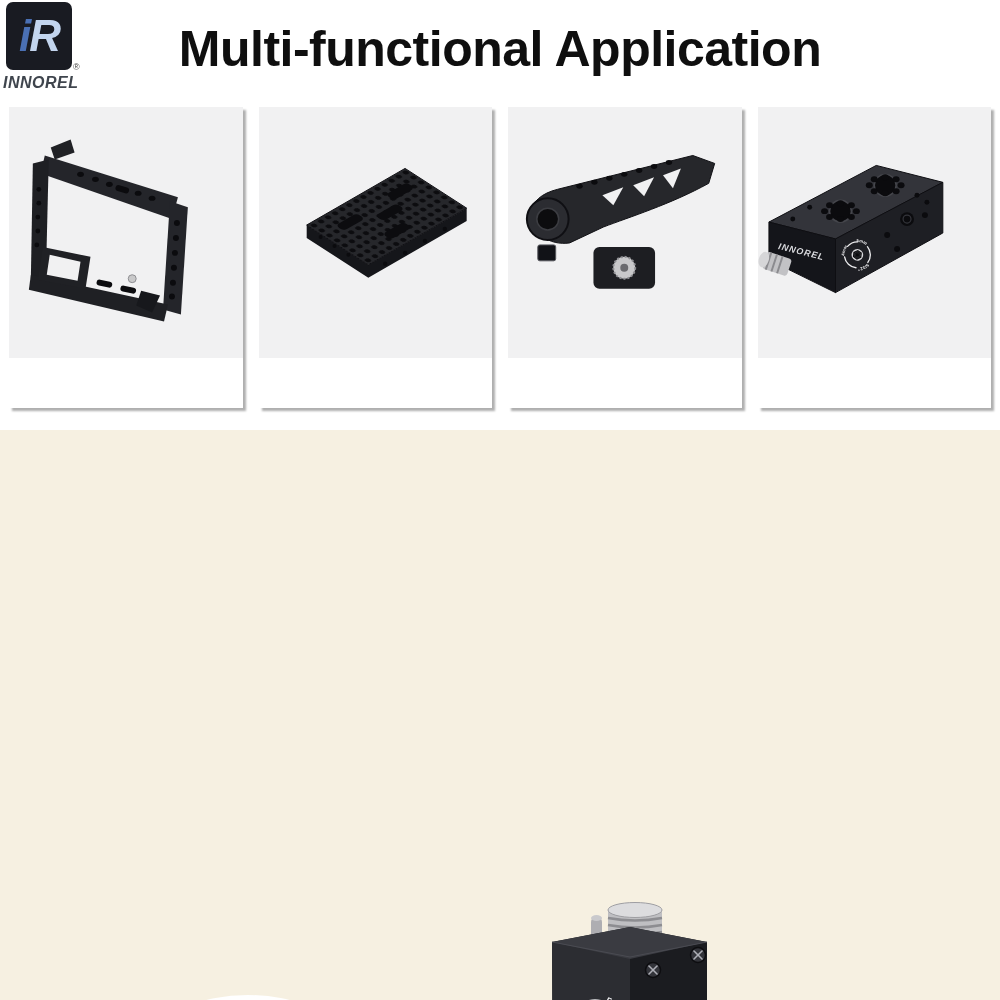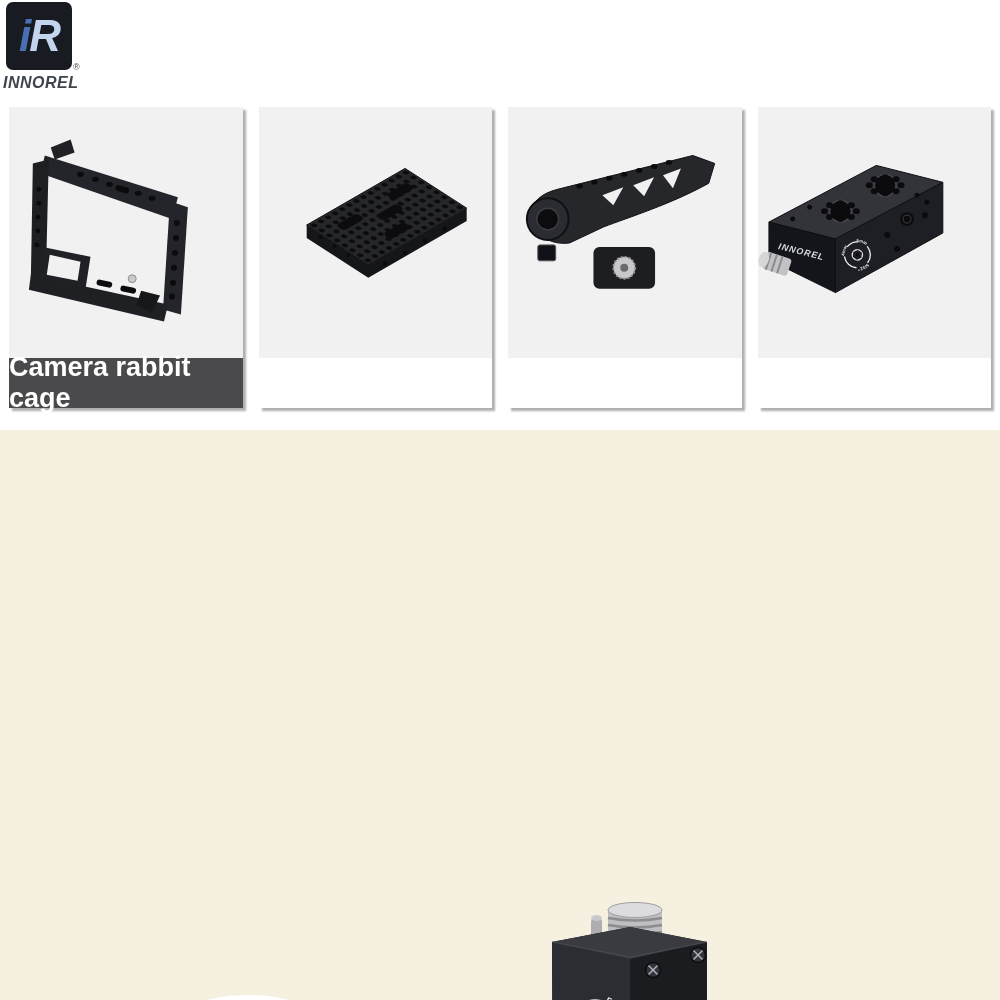--- a/index.html
+++ b/index.html
@@ -62,20 +62,21 @@
 
 <div class="top-section">
 
   <div class="logo-box">
     <span class="logo-i">i</span>
       <span class="logo-r">R</span>
   </div>
   <span class="logo-reg">®</span>
   <div class="brand-name">INNOREL</div>
 
+  <div class="page-title">Multi-functional Application</div>
 
   <div class="cards">
 
     <div class="card">
       <div class="card-img">
         <svg viewBox="0 0 235 251">
           <g stroke-linejoin="round">
             <polygon points="42,40 62,32 66,45 46,52" fill="#202125"></polygon>
             <polygon points="36,48 170,90 164,112 32,66" fill="#24252A"></polygon>
             <polygon points="24,56 40,52 37,176 22,172" fill="#1E1F23"></polygon>
@@ -100,21 +101,20 @@
             <circle cx="167" cy="146" r="3" class="hole"></circle>
             <circle cx="166" cy="161" r="3" class="hole"></circle>
             <circle cx="165" cy="176" r="3" class="hole"></circle>
             <circle cx="164" cy="190" r="3" class="hole"></circle>
             <rect x="88" y="174" width="16" height="6" rx="3" transform="rotate(12 96 177)" class="hole"></rect>
             <rect x="112" y="180" width="16" height="6" rx="3" transform="rotate(12 120 183)" class="hole"></rect>
             <circle cx="124" cy="172" r="4" fill="#C9C9CA" stroke="#8E8E92"></circle>
           </g>
         </svg>
       </div>
-      <div class="card-label">Camera rabbit cage</div>
     </div>
 
     <div class="card">
       <div class="card-img">
         <svg viewBox="0 0 235 251">
           <defs>
             <pattern id="dots" width="1" height="1" patternUnits="userSpaceOnUse" patternTransform="matrix(7.1 -4.1 7.75 5 48 118)">
               <circle cx="0.5" cy="0.5" r="0.3" fill="#0C0C0F"></circle>
             </pattern>
           </defs>

